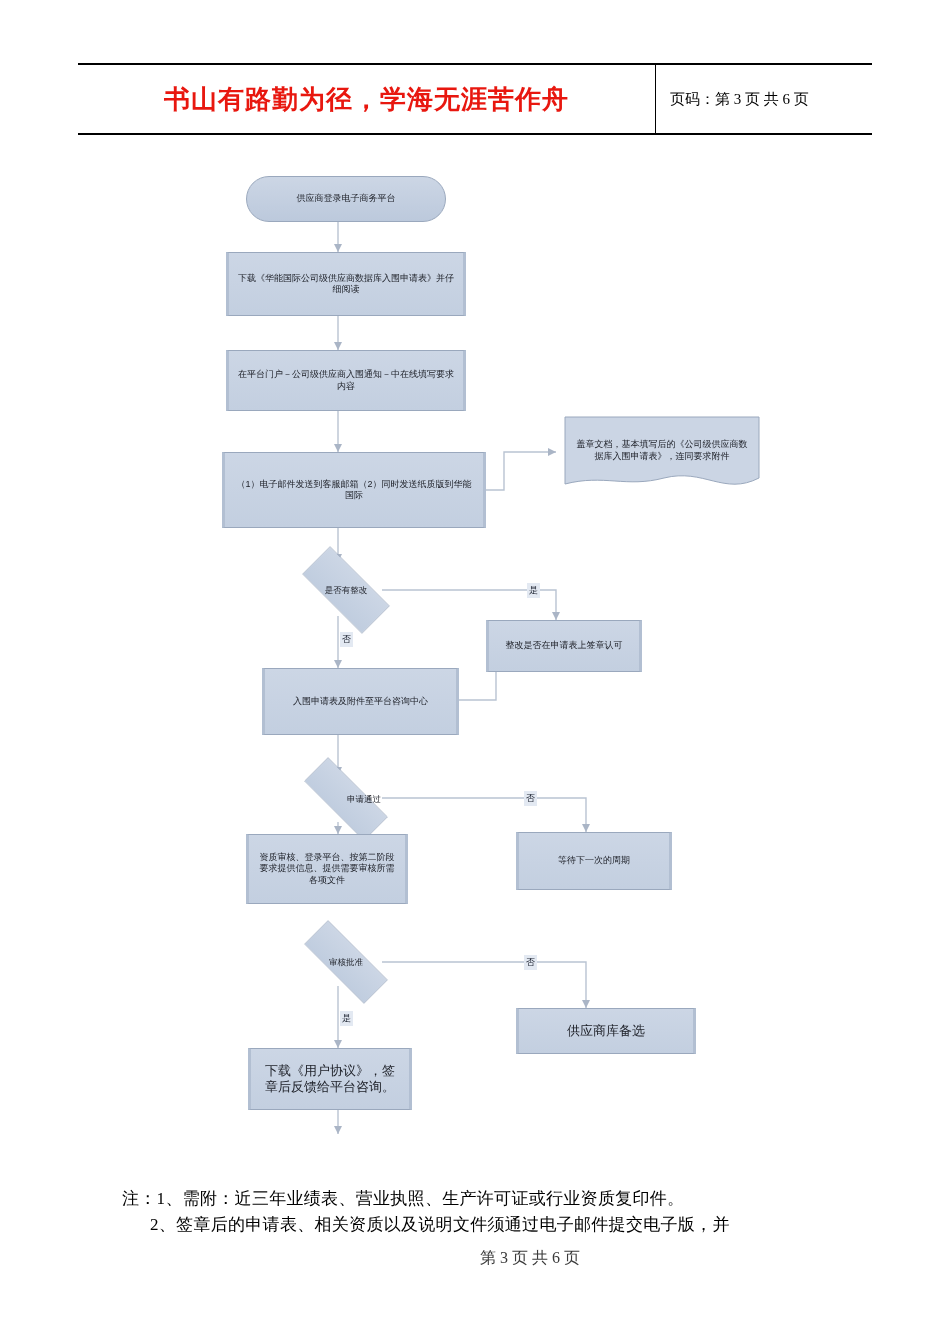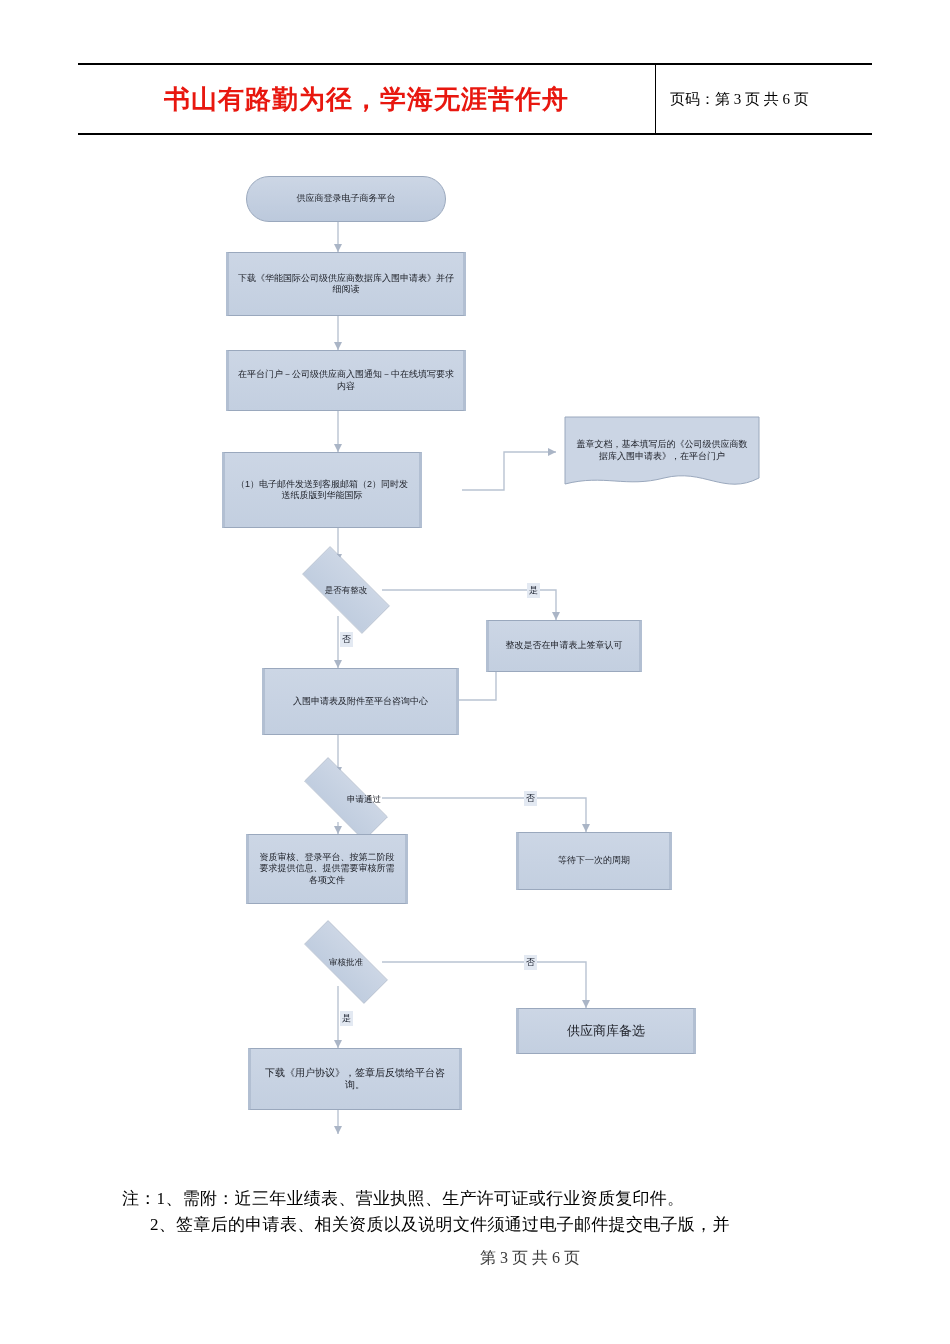--- a/index.html
+++ b/index.html
@@ -235,30 +235,30 @@
   </div>
 
   <div class="node proc" style="left:218px; top:252px; width:240px; height:64px; font-size:9px;">
     <span>下载《华能国际公司级供应商数据库入围申请表》并仔细阅读</span>
   </div>
 
   <div class="node proc" style="left:218px; top:350px; width:240px; height:61px; font-size:9px;">
     <span>在平台门户－公司级供应商入围通知－中在线填写要求内容</span>
   </div>
 
-  <div class="node proc" style="left:214px; top:452px; width:200px; height:76px; font-size:9px;">
+  <div class="node proc" style="left:214px; top:452px; width:264px; height:76px; font-size:9px;">
     <span>（1）电子邮件发送到客服邮箱（2）同时发送纸质版到华能国际</span>
   </div>
 
   <div class="node doc" style="left:556px; top:416px; width:196px; height:78px;">
     <svg class="dbody" viewBox="0 0 196 78" preserveAspectRatio="none">
       <path d="M1,1 H195 V62 C160,80 140,52 100,62 C62,72 40,58 1,68 Z" fill="#cbd5e4" stroke="#9aa8bd" stroke-width="1"></path>
     </svg>
     <div class="dtext" style="font-size:9px;">
-      <span>盖章文档，基本填写后的《公司级供应商数据库入围申请表》，在平台门户</span>
+      <span>盖章文档，基本填写后的《公司级供应商数据库入围申请表》，连同要求附件</span>
     </div>
   </div>
 
   <div class="node diamond" style="left:278px; top:562px; width:120px; height:56px;">
     <div class="dshape"></div>
     <div class="dtext" style="font-size:8.5px; width:64px; text-align:center;">
       <span>是否有整改</span>
     </div>
   </div>
 
@@ -289,21 +289,21 @@
     <div class="dshape"></div>
     <div class="dtext" style="font-size:8.5px; width:70px; text-align:center;">
       <span>审核批准</span>
     </div>
   </div>
 
   <div class="node proc" style="left:508px; top:1008px; width:180px; height:46px; font-size:13px;">
     <span>供应商库备选</span>
   </div>
 
-  <div class="node proc" style="left:240px; top:1048px; width:214px; height:62px; font-size:10px;">
+  <div class="node proc" style="left:240px; top:1048px; width:164px; height:62px; font-size:13px;">
     <span>下载《用户协议》，签章后反馈给平台咨询。</span>
   </div>
 
 
   <div class="edge-label" style="left:519px; top:583px;">是</div>
   <div class="edge-label" style="left:332px; top:632px;">否</div>
   <div class="edge-label" style="left:516px; top:791px;">否</div>
   <div class="edge-label" style="left:516px; top:955px;">否</div>
   <div class="edge-label" style="left:332px; top:1011px;">是</div>
 </div>

